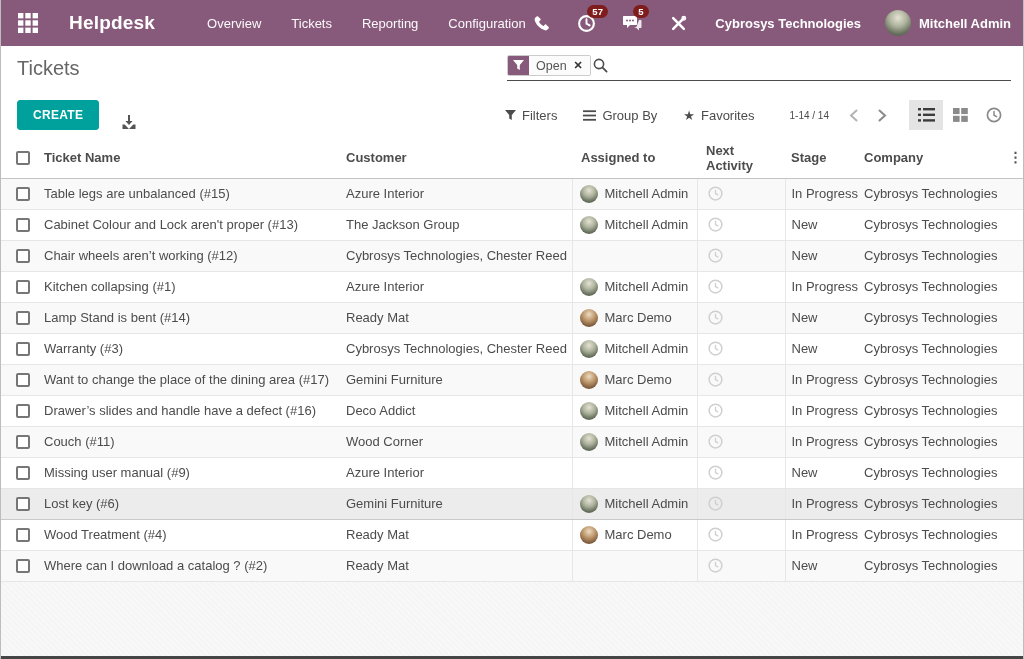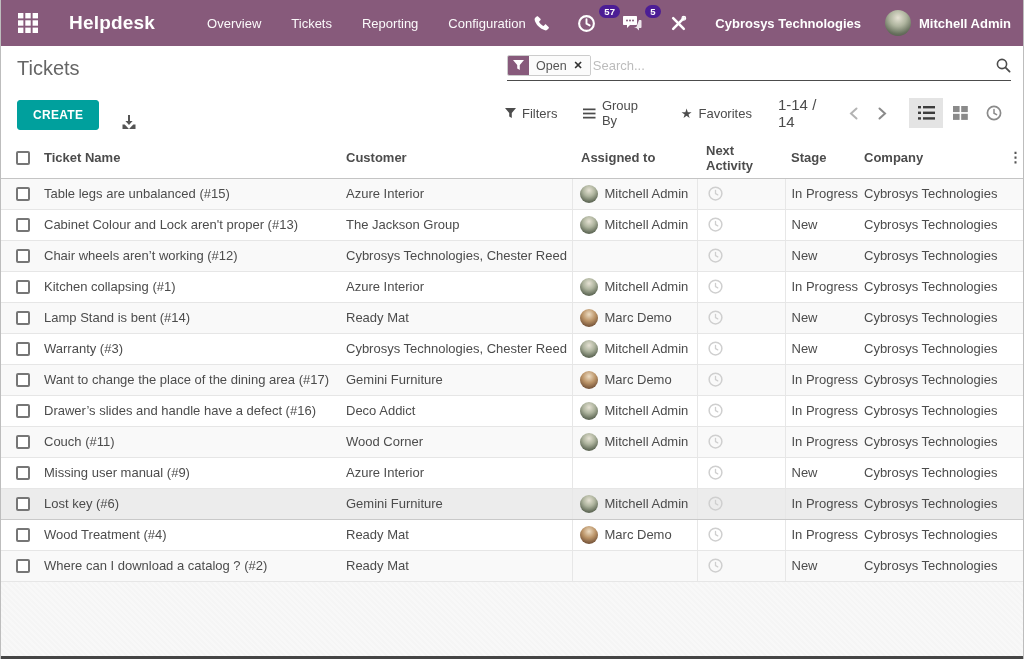--- a/index.html
+++ b/index.html
@@ -17,21 +17,21 @@
     display:flex; align-items:center; flex-shrink:0; padding:0 12px 0 14px;
   }
   .nav .apps-btn { width:26px; height:26px; display:flex; align-items:center; justify-content:center; cursor:pointer; }
   .nav .brand { font-size:19px; font-weight:700; margin-left:28px; letter-spacing:.2px; }
   .nav .menus { display:flex; align-items:center; margin-left:52px; gap:30px; font-size:13px; }
   .nav .menu-item { cursor:pointer; opacity:.97; }
   .nav .spacer { flex:1; }
   .nav-right { display:flex; align-items:center; gap:24px; }
   .nav-icon { position:relative; display:flex; align-items:center; justify-content:center; width:22px; height:22px; cursor:pointer; }
   .badge {
-    position:absolute; top:-7px; left:24px; background:#4c1d95; color:#fff;
+    position:absolute; top:-7px; left:12px; background:#7f1d1d; color:#fff;
     font-size:9.5px; font-weight:700; border-radius:8px; padding:1.5px 5px; line-height:1;
   }
   .nav .company { font-size:13px; font-weight:600; margin-left:2px; }
   .nav .user { display:flex; align-items:center; gap:8px; font-size:13px; font-weight:600; cursor:pointer; }
   .avatar { border-radius:50%; display:inline-block; flex-shrink:0; }
   .avatar-mitchell { background:radial-gradient(circle at 50% 30%, #e6e2d4 0%, #aeb49e 38%, #67705d 72%, #474f42 100%); }
   .avatar-marc { background:radial-gradient(circle at 50% 30%, #eddcc3 0%, #bb9468 42%, #77553a 78%, #55402e 100%); }
   .nav-avatar { width:26px; height:26px; }
 
   
@@ -54,21 +54,21 @@
   .btn-create {
     background:#00A09D; color:#fff; border:1px solid #00A09D; border-radius:3px;
     font-size:12px; font-weight:700; letter-spacing:.3px; padding:7px 15px; cursor:pointer; font-family:inherit;
   }
   .dl-btn { margin-left:22px; display:flex; cursor:pointer; }
   .cp-spacer { flex:1; }
   .cp-actions { width:506px; display:flex; align-items:center; font-size:13px; color:#4c4c4c; }
   .cp-action { display:flex; align-items:center; gap:6px; cursor:pointer; margin-right:26px; }
   .star-glyph { font-size:13px; line-height:1; }
   .pager-group { margin-left:auto; display:flex; align-items:center; }
-  .pager-text { font-size:15px; }
+  .pager-text { font-size:10px; }
   .pager-btn { padding:4px 10px; display:flex; cursor:pointer; }
   .switcher { display:flex; margin-left:12px; }
   .switch-btn { width:34px; height:30px; display:flex; align-items:center; justify-content:center; cursor:pointer; }
   .switch-btn.active { background:#e4e4e4; }
 
   
   .table-wrap { margin-top:8px; flex-shrink:0; }
   table { width:1024px; border-collapse:collapse; table-layout:fixed; font-size:13px; }
   col.c-check{width:40px;} col.c-name{width:302px;} col.c-cust{width:229px;}
   col.c-ass{width:125px;} col.c-act{width:88px;} col.c-stage{width:76px;}
@@ -179,21 +179,20 @@
       <div class="facet-icon">
         <svg width="11" height="11" viewBox="0 0 12 12">
             <path fill="#ffffff" d="M0 0h12L7.4 5.4V11l-2.8-1.6V5.4z"></path>
           </svg>
       </div>
       <div class="facet-body">
         <span>Open</span>
         <span class="facet-close">✕</span>
       </div>
     </div>
-    <input class="search-input" type="text" placeholder="Search..." style="">
     <div class="search-glass">
       <svg width="15" height="15" viewBox="0 0 15 15">
         <circle cx="6" cy="6" r="4.6" fill="none" stroke="#4c4c4c" stroke-width="1.6"></circle>
         <path d="M9.6 9.6l4 4" stroke="#4c4c4c" stroke-width="1.8" stroke-linecap="round"></path>
       </svg>
     </div>
   </div>
 </div>
 
 <div class="cp-bottom">

